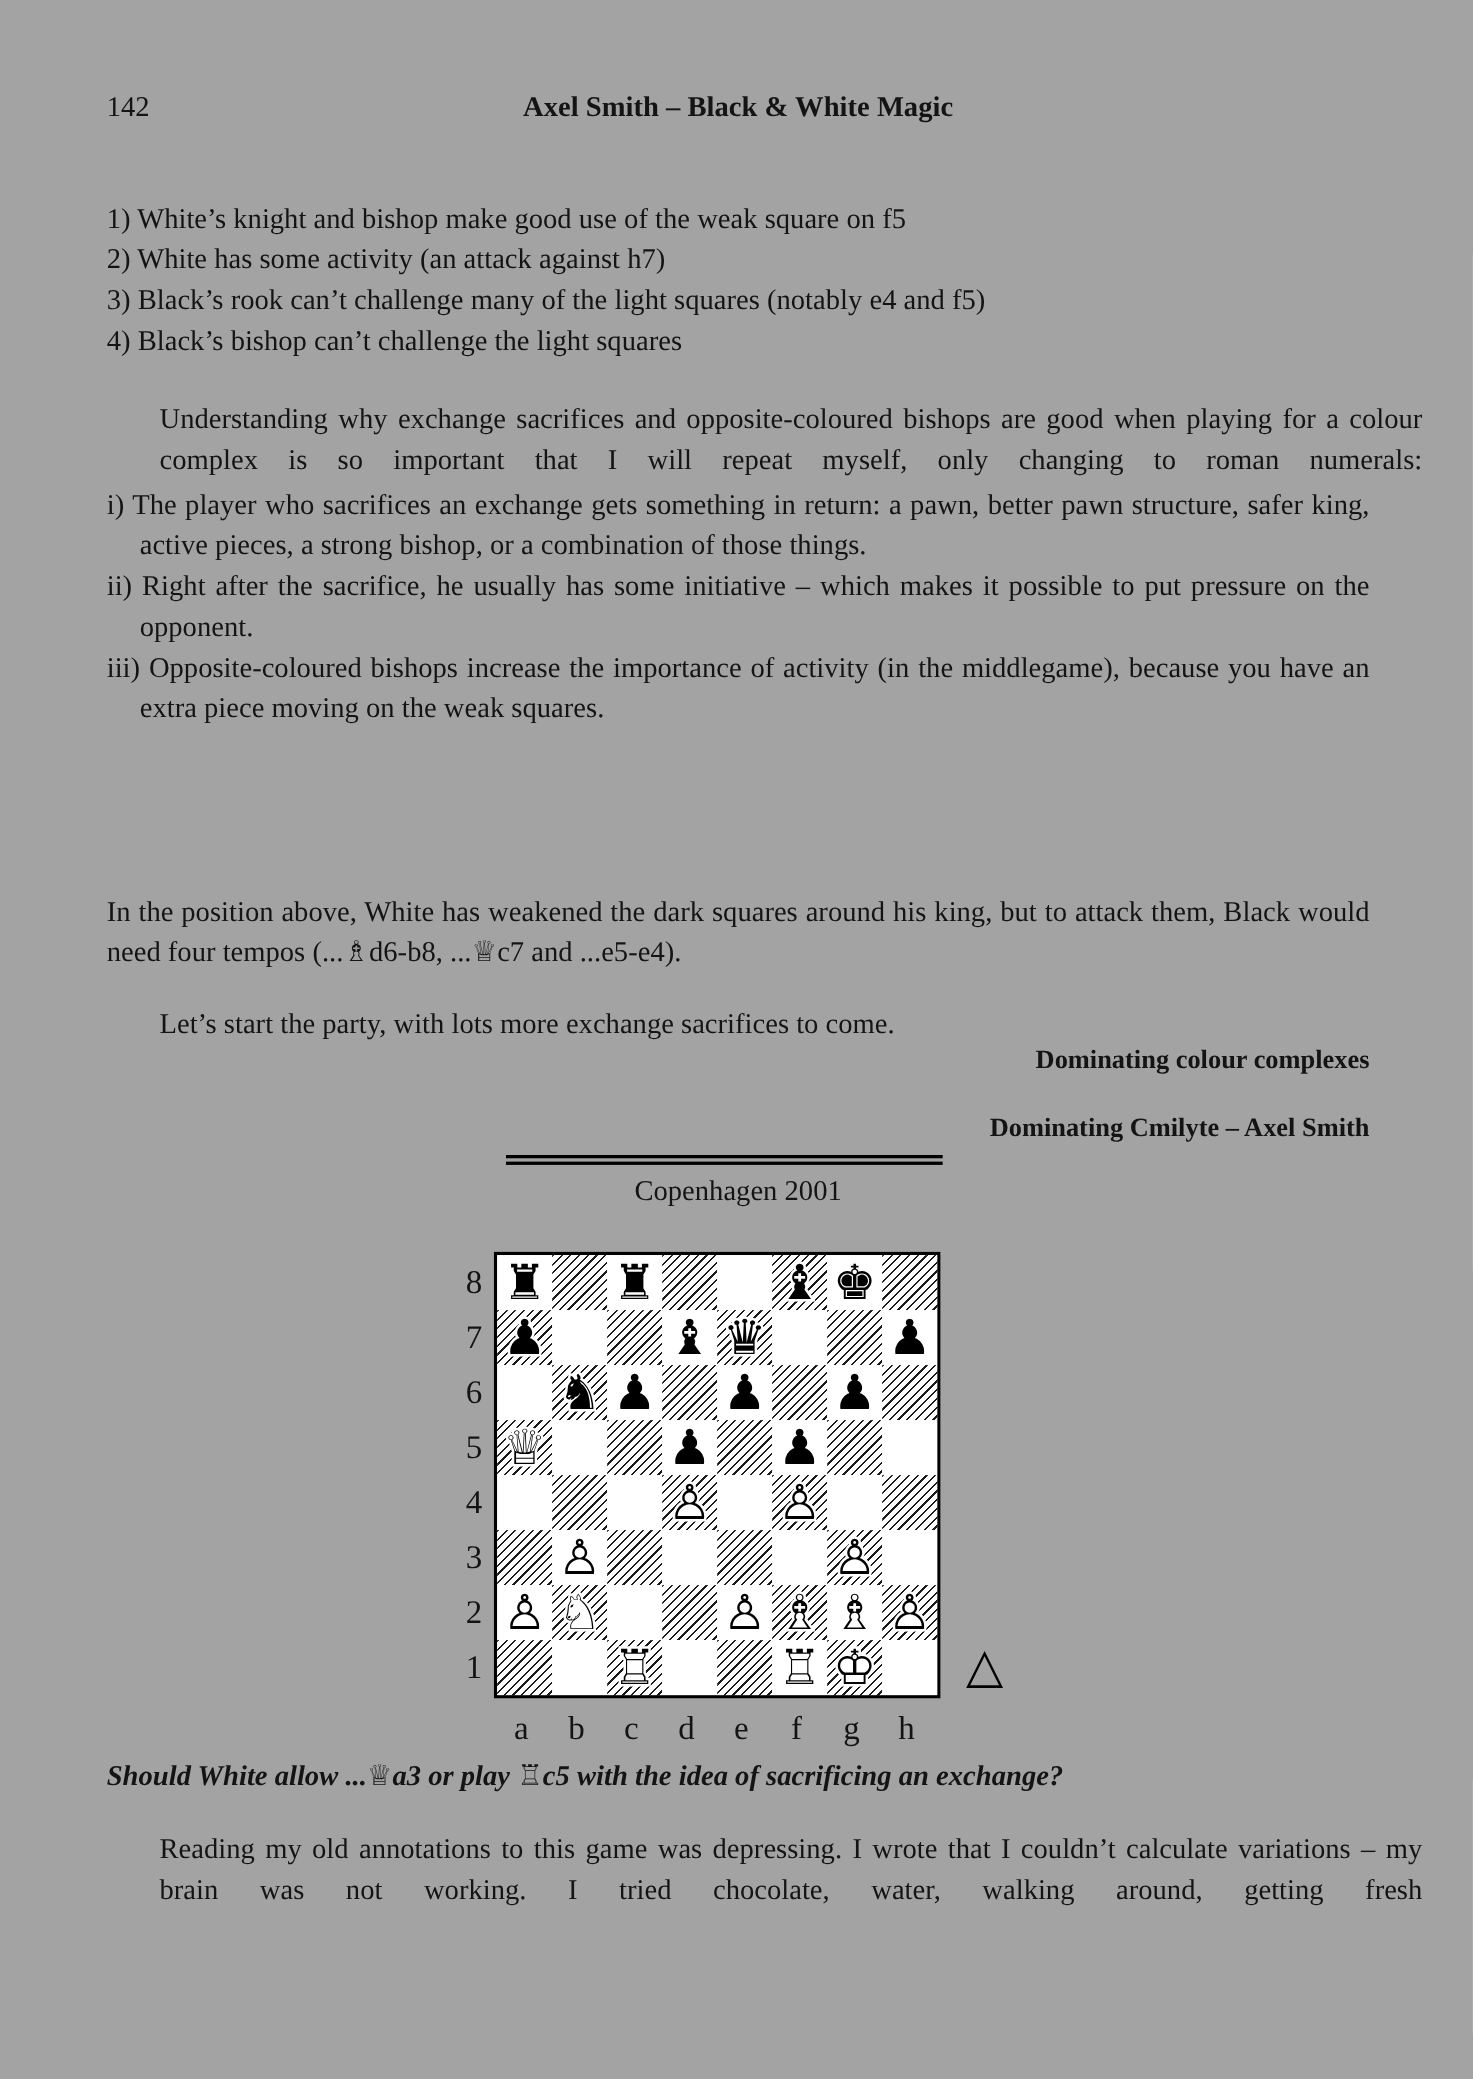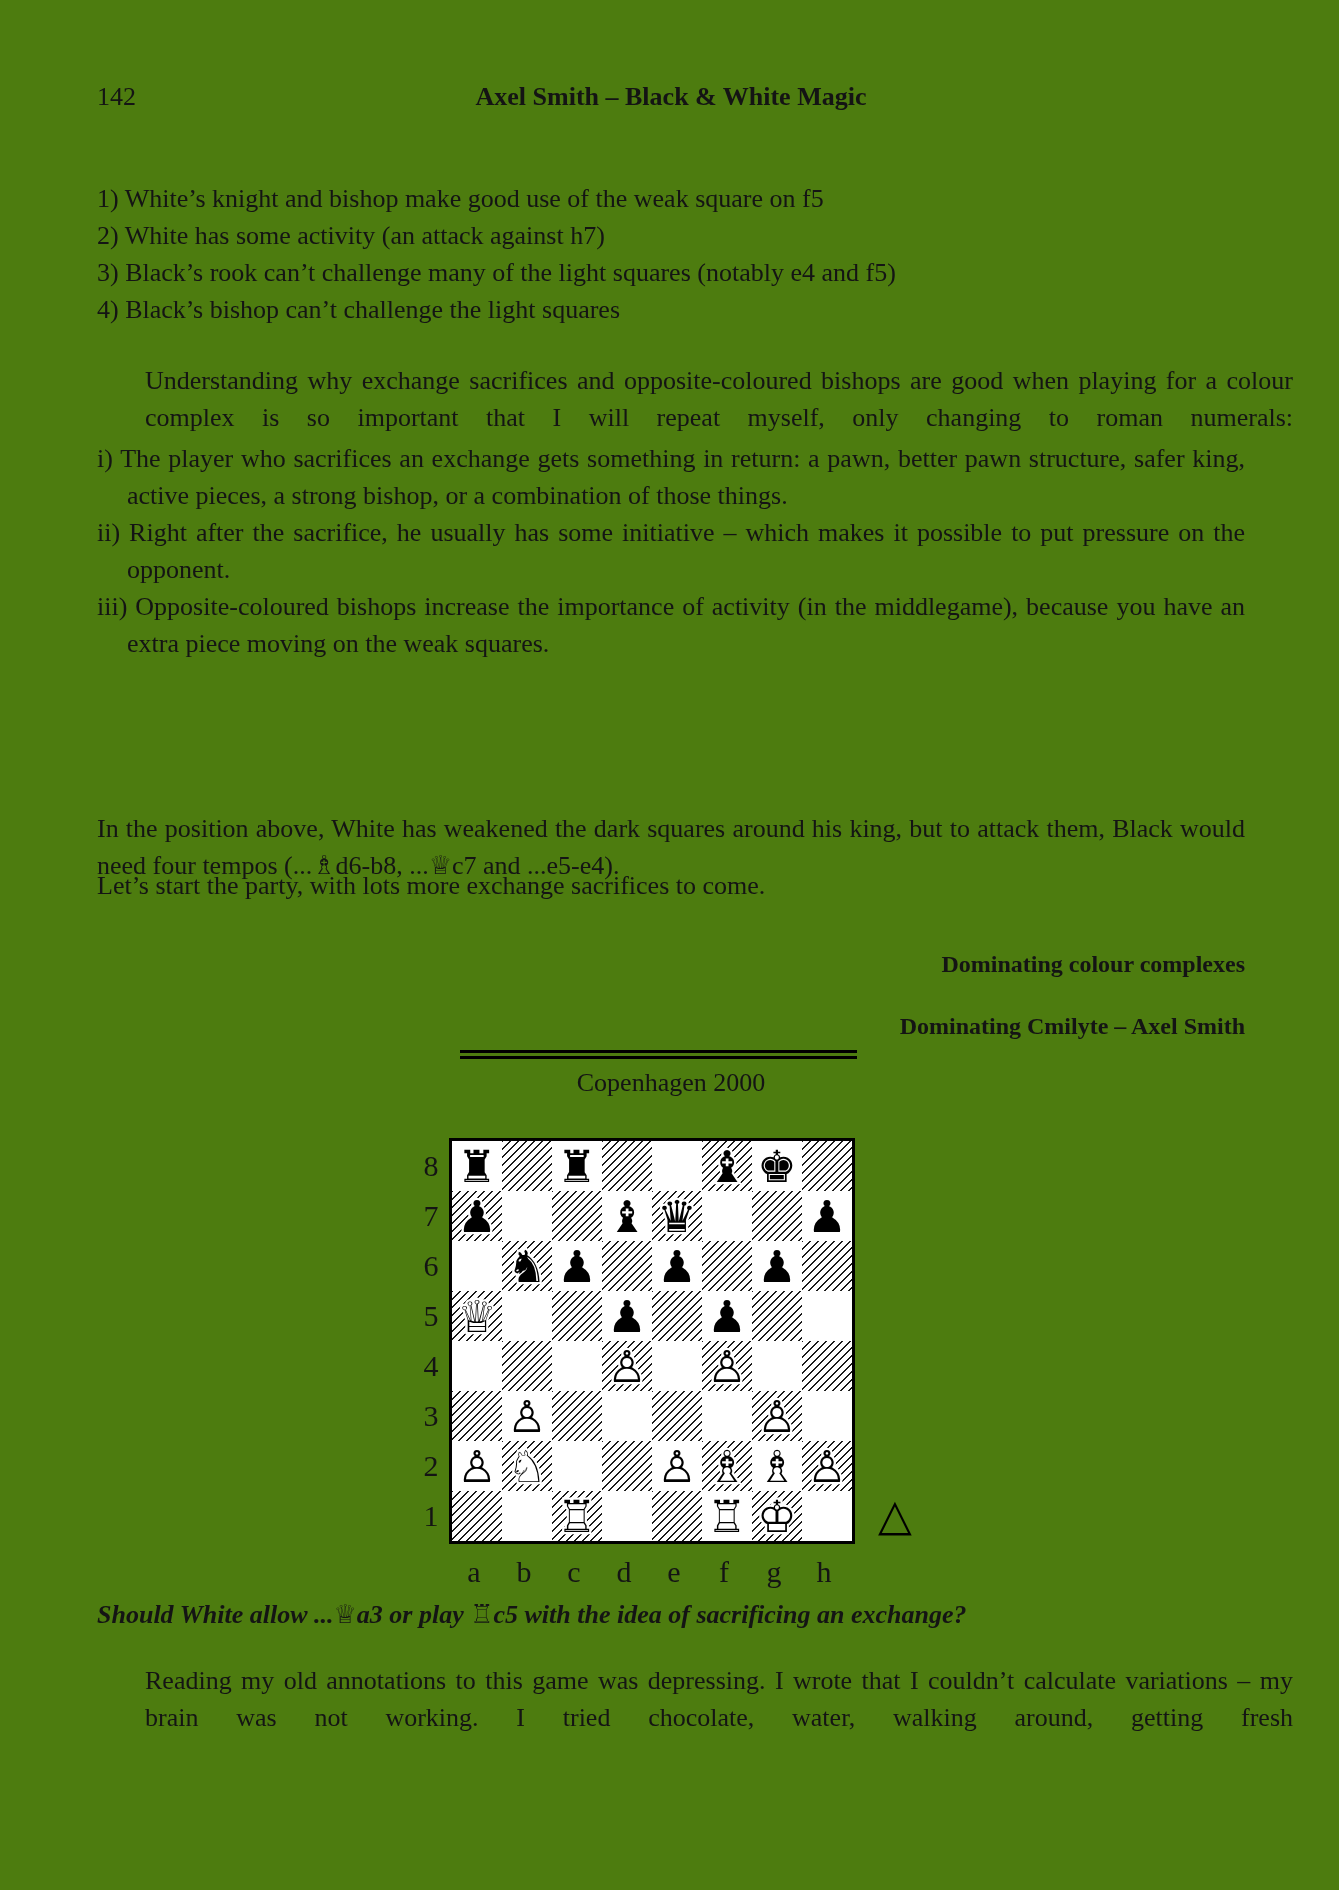--- a/index.html
+++ b/index.html
@@ -1,19 +1,19 @@
 <!DOCTYPE html>
 <html><head>
 <meta charset="utf-8">
 <style>
   * { box-sizing: border-box; margin: 0; padding: 0; }
   html, body { background: #ffffff; }
   .page {
     position: relative; width: 1339px; height: 1890px;
-    margin: 0 auto; background: #4d7c0f; color: #141414; overflow: hidden;
+    margin: 0 auto; background: #a3a3a3; color: #141414; overflow: hidden;
   }
   .content {
     position: absolute; left: 97px; top: 0; width: 1148px; height: 100%;
     font-family: "Liberation Serif", "DejaVu Serif", "DejaVu Sans", serif;
     font-size: 26px; line-height: 37px;
   }
   .abs { position: absolute; left: 0; width: 100%; }
   .pagenum { position: absolute; left: 0; top: 0; }
   .runtitle { position: absolute; left: 50%; transform: translateX(-50%); top: 0; white-space: nowrap; font-weight: bold; }
   .hang { padding-left: 30px; text-indent: -30px; text-align: justify; }
@@ -83,29 +83,29 @@
     <p class="abs just-force" style="top:362px;">Understanding why exchange sacrifices and opposite-coloured bishops are good when playing for a colour complex is so important that I will repeat myself, only changing to roman numerals:</p>
 
     <div id="roman-list" class="abs" style="top:440px;">
         <div class="hang"><span class="marker">i)</span> The player who sacrifices an exchange gets something in return: a pawn, better pawn structure, safer king, active pieces, a strong bishop, or a combination of those things.</div>
         <div class="hang"><span class="marker">ii)</span> Right after the sacrifice, he usually has some initiative – which makes it possible to put pressure on the opponent.</div>
         <div class="hang"><span class="marker">iii)</span> Opposite-coloured bishops increase the importance of activity (in the middlegame), because you have an extra piece moving on the weak squares.</div>
       </div>
 
     <p class="abs just" style="top:790px;margin-top:20px;">In the position above, White has weakened the dark squares around his king, but to attack them, Black would need four tempos (...♗d6-b8, ...♕c7 and ...e5-e4).</p>
 
-    <p class="abs" style="top:867px;">Let’s start the party, with lots more exchange sacrifices to come.</p>
+    <p class="abs" style="top:912px;margin-left:48px;">Let’s start the party, with lots more exchange sacrifices to come.</p>
 
     <div class="abs h-bold" style="top:946px;">Dominating colour complexes</div>
 
     <div class="abs h-bold" style="top:1008px;">Dominating Cmilyte – Axel Smith</div>
 
     <div class="rule" style="top:1050px;"></div>
 
-    <div class="abs venue" style="top:1064px;">Copenhagen 2000</div>
+    <div class="abs venue" style="top:1064px;">Copenhagen 2001</div>
 
     <div class="diagram">
       <div class="rank-col" id="ranks">
           <div>8</div>
           <div>7</div>
           <div>6</div>
           <div>5</div>
           <div>4</div>
           <div>3</div>
           <div>2</div>

